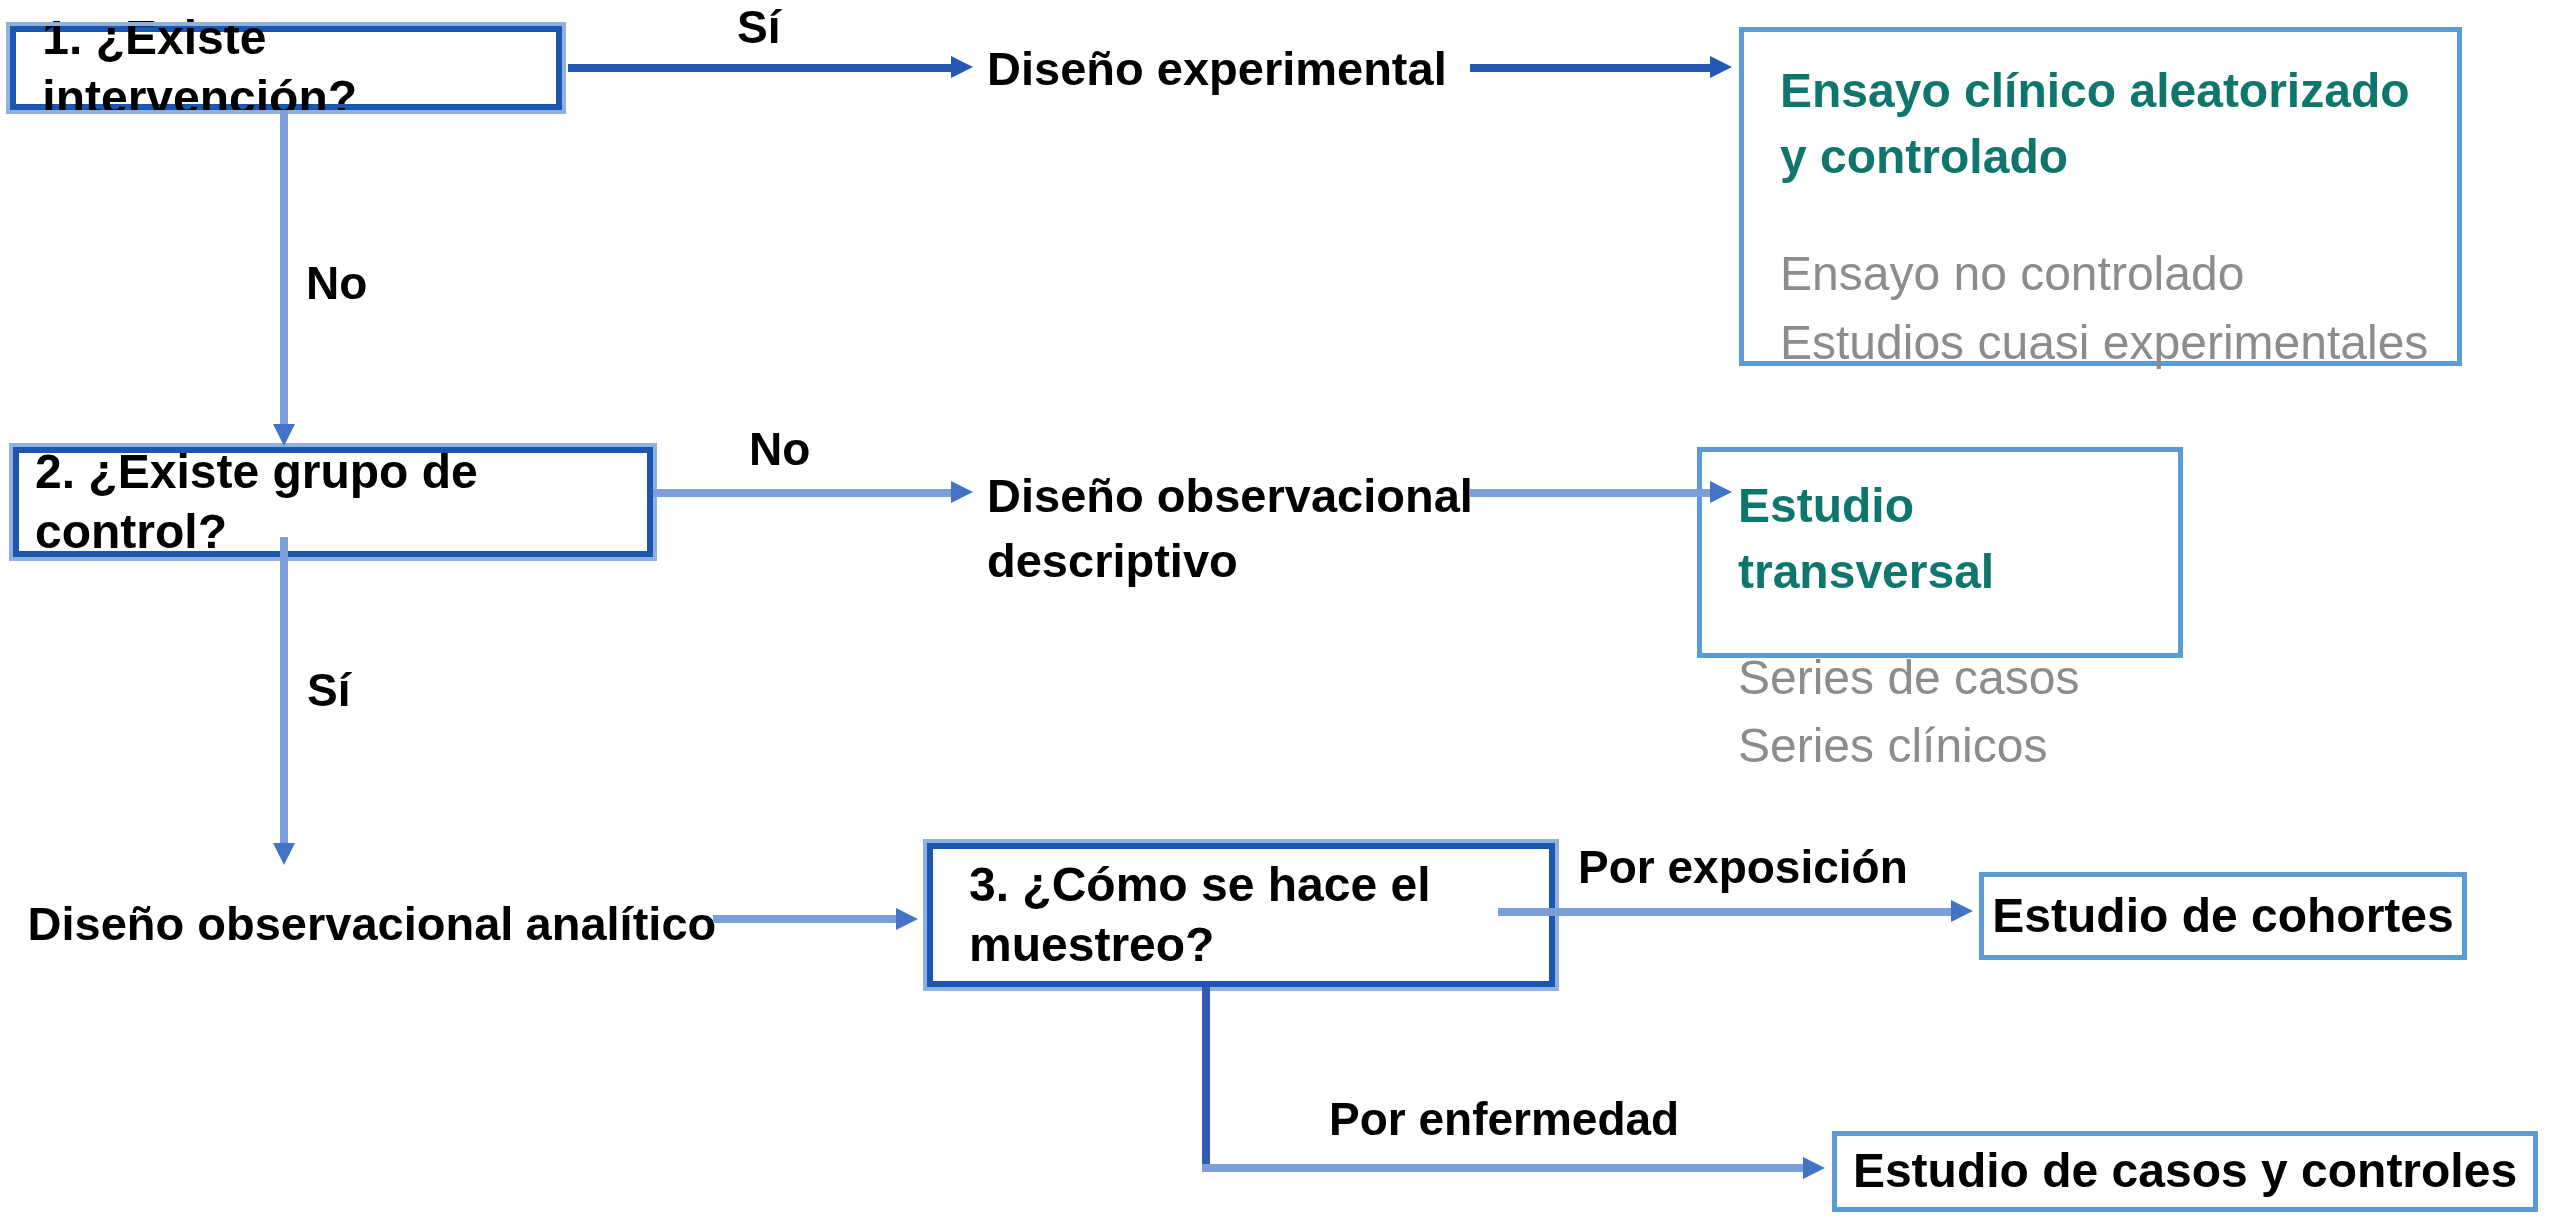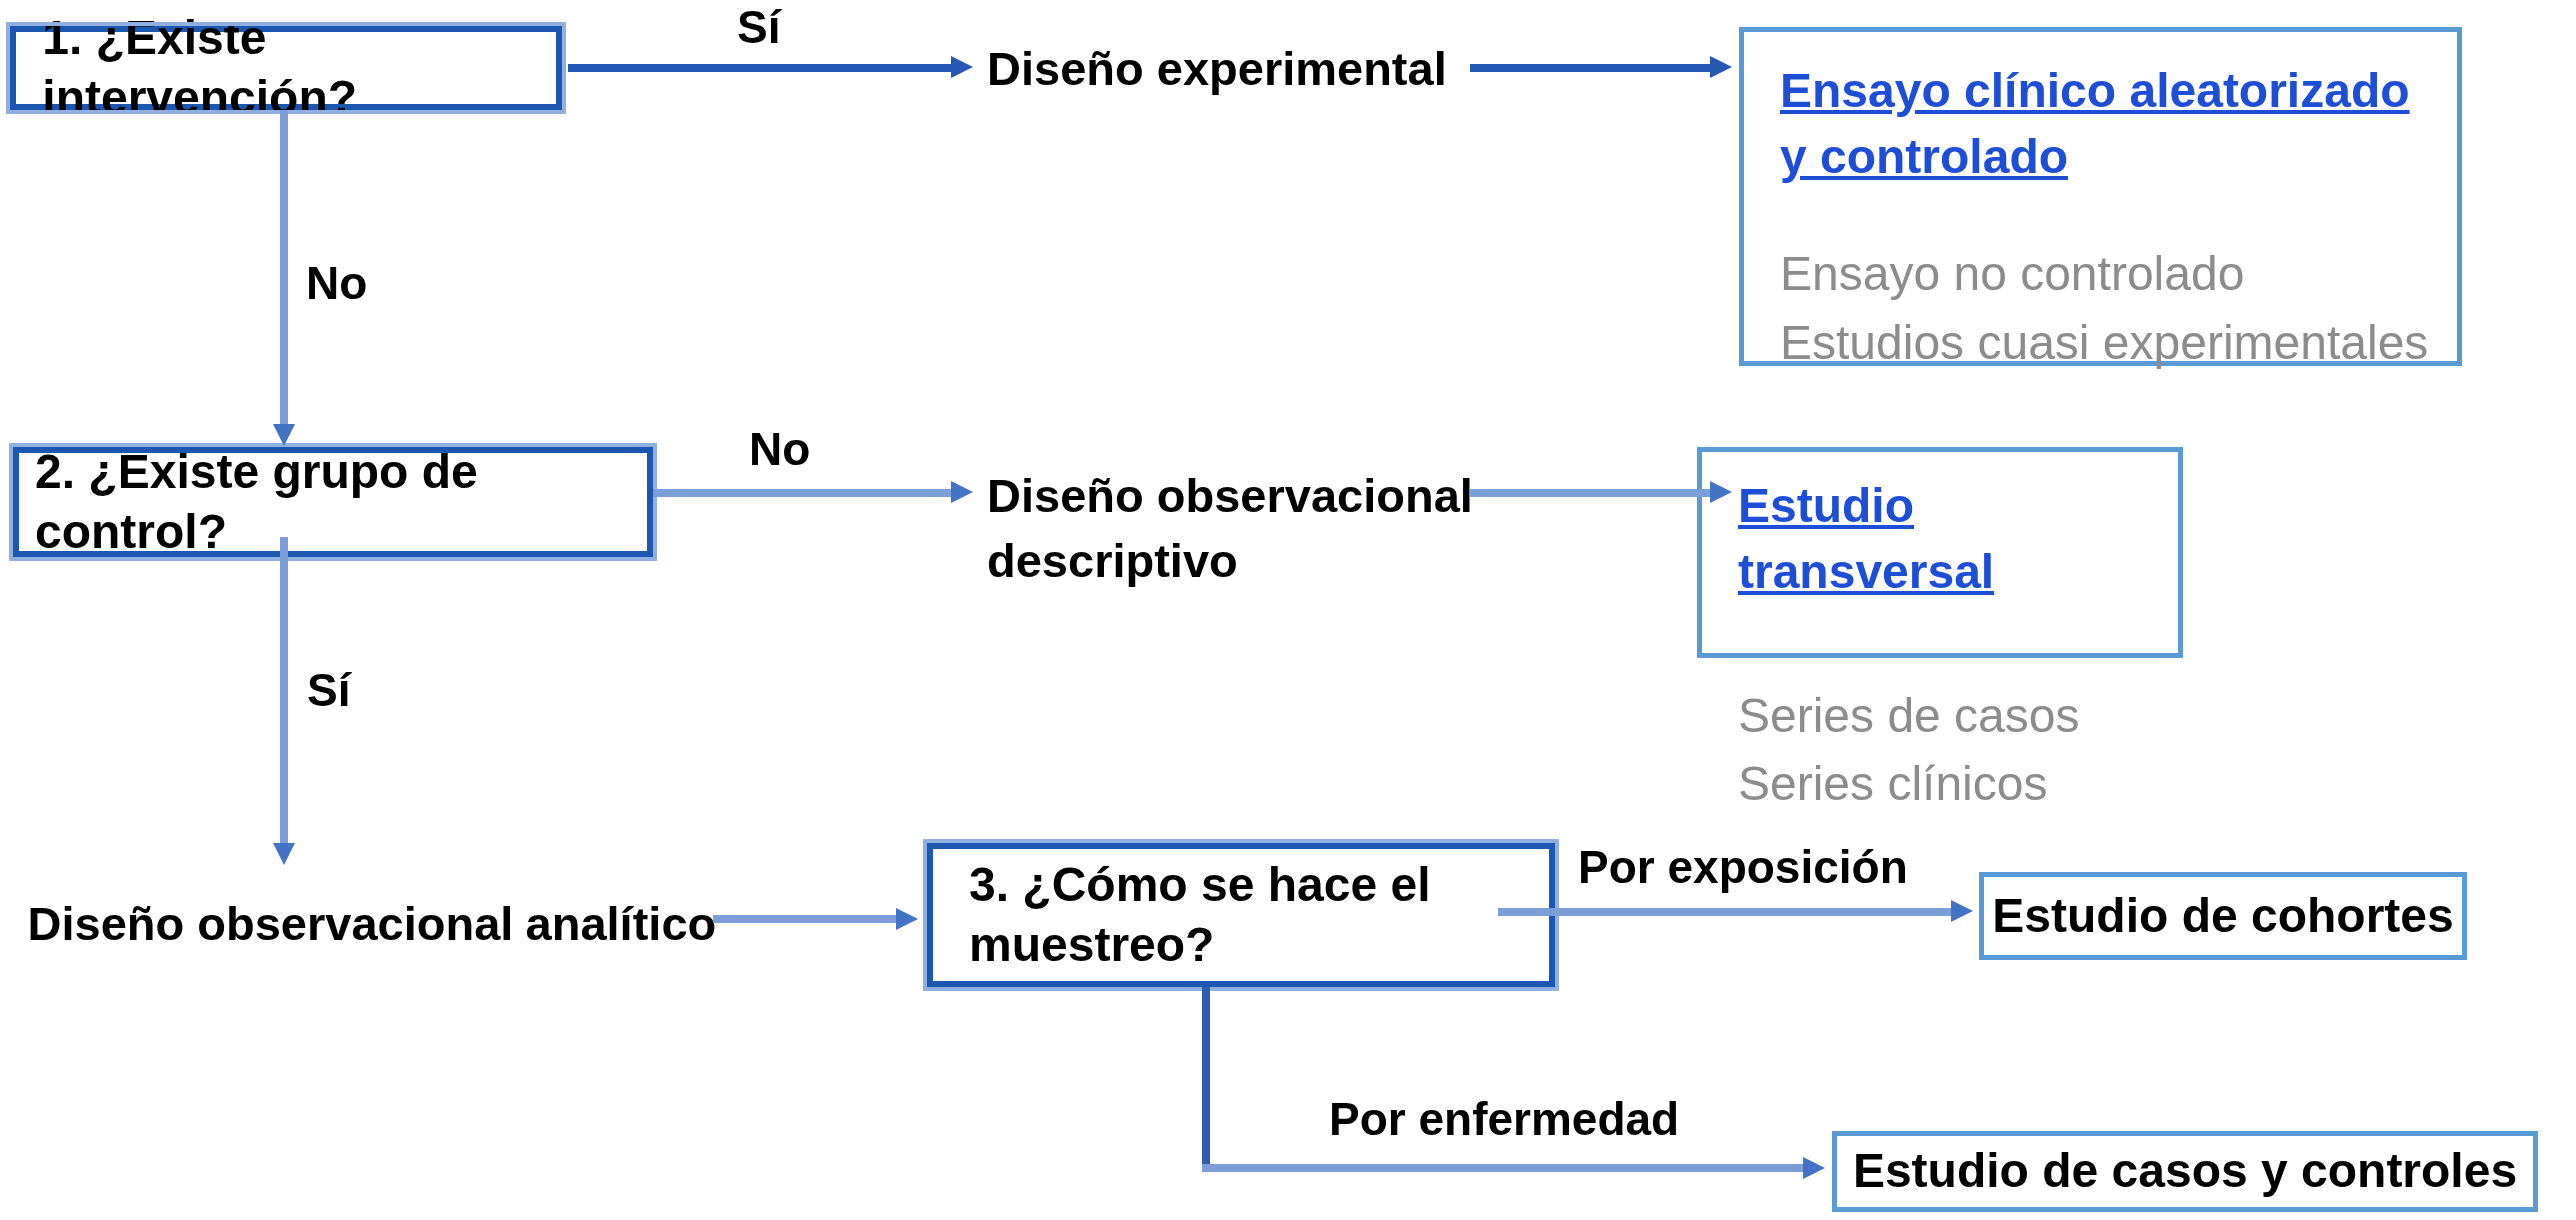--- a/index.html
+++ b/index.html
@@ -36,23 +36,23 @@
     box-sizing: border-box;
     border: 5.2px solid #5b9bd5;
     background: #ffffff;
     font-size: 48px;
     line-height: 1.38;
   }
   #box-rct        { left: 1739px; top: 27px;   width: 723px; height: 339px; padding: 26px 26px 0 36px; }
   #box-transversal{ left: 1697px; top: 447px;  width: 486px; height: 211px; padding: 20.6px 17px 0 36px; }
   #box-cohort     { left: 1979px; top: 872px; width: 488px; height: 88px; display: flex; align-items: center; justify-content: center; }
   #box-casecontrol{ left: 1832px; top: 1131px; width: 706px; height: 81px;  display: flex; align-items: center; justify-content: center; }
-  .rbox .title { font-weight: 700; color: #1d4ed8; text-decoration: underline; }
+  .rbox .title { font-weight: 700; color: #0f766e; }
   .rbox .alts  { margin-top: 50px; color: #8c8c8c; line-height: 1.42; }
-  #box-transversal .alts { margin-top: 77px; }
+  #box-transversal .alts { margin-top: 39px; }
   .boldtext { font-weight: 700; }
 
   
   .flabel { position: absolute; font-size: 47px; font-weight: 600; white-space: nowrap; }
   #lbl-experimental { left: 987px; top: 41px; }
   #lbl-obsdesc      { left: 987px; top: 464px; line-height: 1.38; white-space: normal; }
   #lbl-obsdesc .b2  { font-weight: 800; }
   #lbl-analitico    { left: 27.5px; top: 896px; }
   #lbl-analitico .b2{ font-weight: 800; margin-left: 0.26em; }
   .branch { position: absolute; font-size: 46px; font-weight: 600; white-space: nowrap; }

